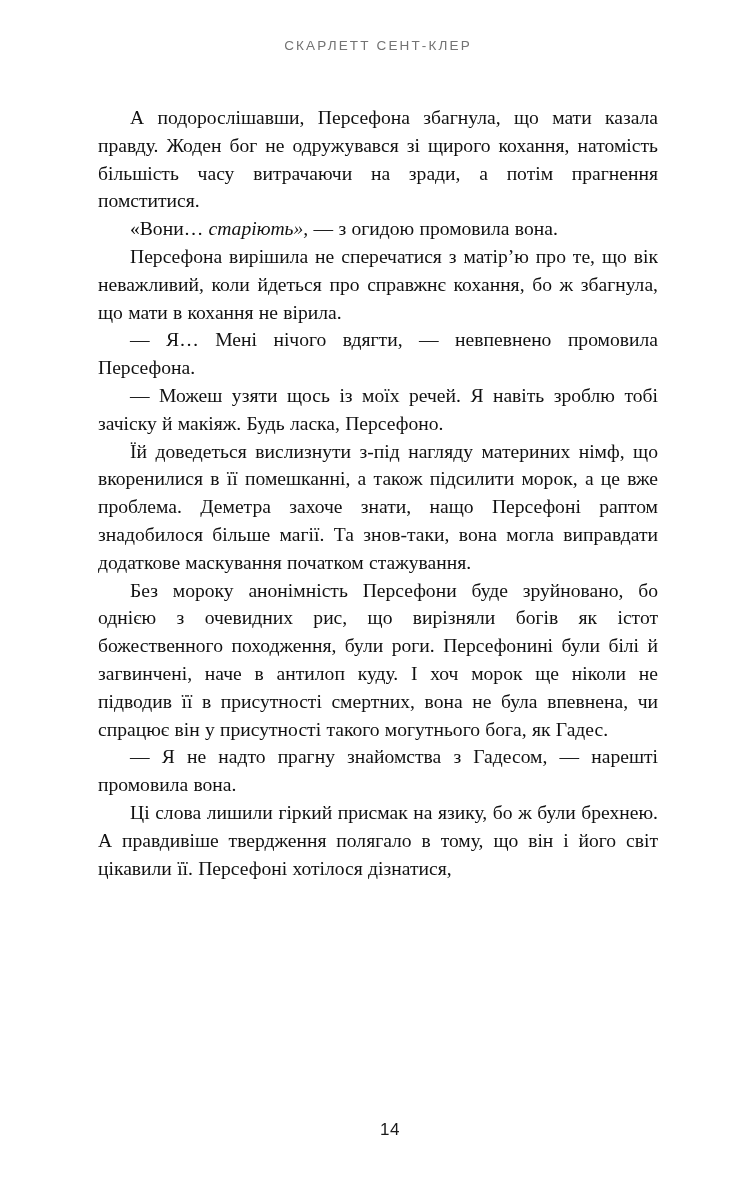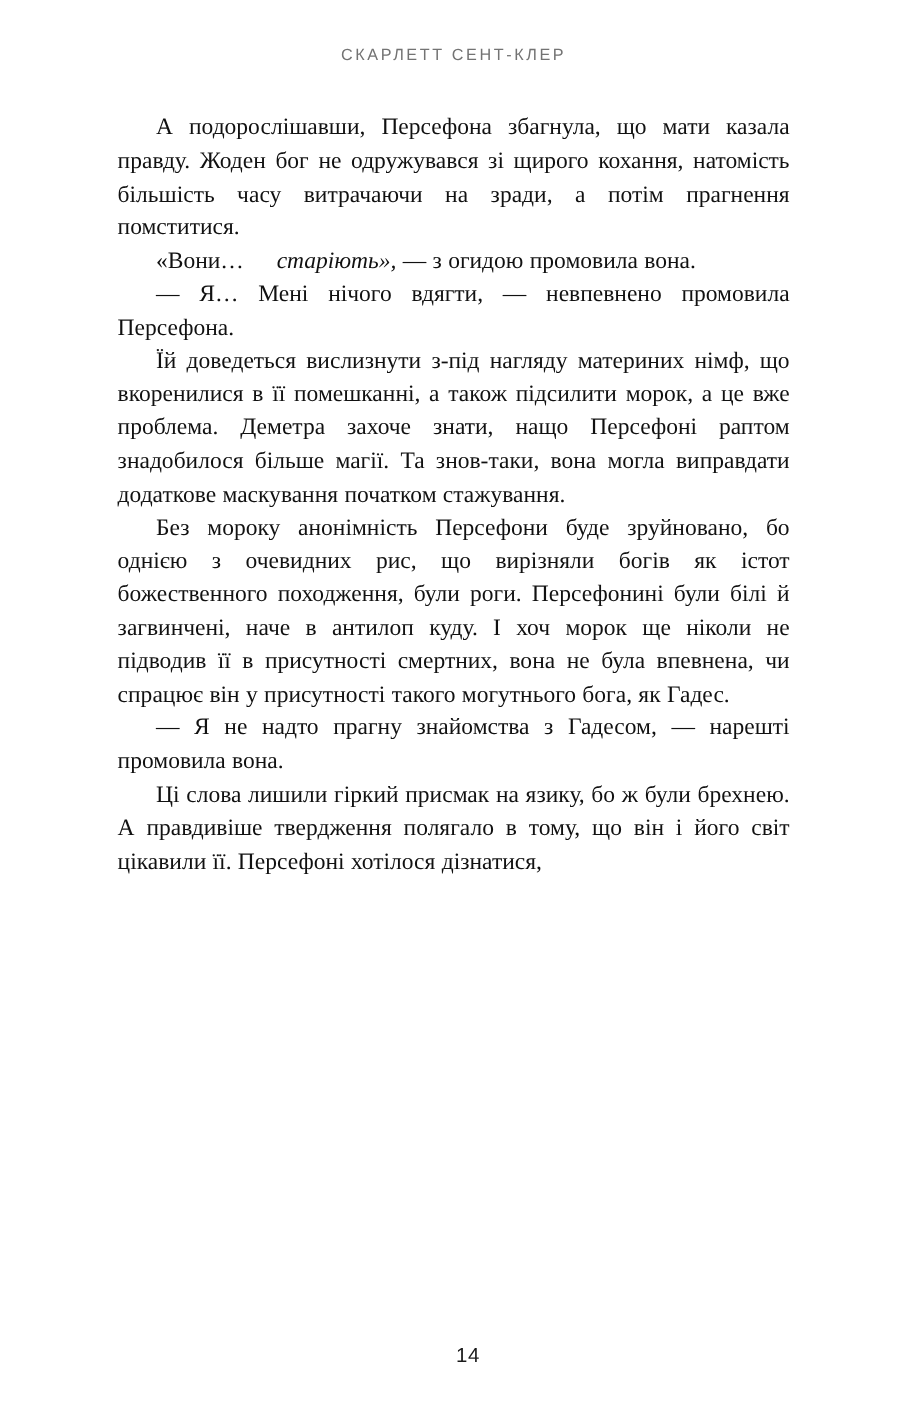--- a/index.html
+++ b/index.html
@@ -34,40 +34,39 @@
     font-size: 13.5px;
     letter-spacing: 2.15px;
     color: #737373;
     font-weight: 400;
     white-space: nowrap;
   }
 
   
   .text-column {
     position: absolute;
-    top: 93px;
+    top: 104px;
     left: 98px;
     width: 560px;
   }
 
   .para {
     margin: 0;
     text-align: justify;
     text-align-last: left;
     text-indent: 32px;
     font-size: 19.6px;
     line-height: 27.8px;
     hyphens: manual;
     word-spacing: 0.02em;
   }
 
   
   .para i, .para em {
     font-style: italic;
-    margin-left: 22px;
   }
 
   
   .folio {
     position: absolute;
     top: 1120px;
     left: 12px;
     width: 756px;
     text-align: center;
     font-family: "Liberation Sans", "DejaVu Sans", sans-serif;
@@ -83,24 +82,26 @@
 
   <div class="running-head">СКАРЛЕТТ СЕНТ-КЛЕР</div>
 
   <div class="text-column">
 
     <p class="para">А подорослішавши, Персефона збагнула, що мати казала правду. Жоден бог не одружувався зі щирого кохання, натомість більшість часу витрачаючи на зради, а потім прагнення помститися.</p>
 
 
     <p class="para"><span>«Вони… </span><i>старіють»,</i><span> — з огидою промовила вона.</span></p>
 
+    <p class="para">Персефона вирішила не сперечатися з матір’ю про те, що вік неважливий, коли йдеться про справжнє кохання, бо ж збагнула, що мати в кохання не вірила.</p>
 
 
     <p class="para">— Я… Мені нічого вдягти, — невпевнено промовила Персефона.</p>
 
+    <p class="para">— Можеш узяти щось із моїх речей. Я навіть зроблю тобі зачіску й макіяж. Будь ласка, Персефоно.</p>
 
 
     <p class="para">Їй доведеться вислизнути з-під нагляду материних німф, що вкоренилися в її помешканні, а також підси­лити морок, а це вже проблема. Деметра захоче знати, нащо Персефоні раптом знадобилося більше магії. Та знов-таки, вона могла виправдати додаткове маскування початком стажування.</p>
 
     <p class="para">Без мороку анонімність Персефони буде зруйновано, бо однією з очевидних рис, що вирізняли богів як істот божественного походження, були роги. Персефонині були білі й загвинчені, наче в антилоп куду. І хоч морок ще ніколи не підводив її в присутності смертних, вона не була впевнена, чи спрацює він у присутності такого могутнього бога, як Гадес.</p>
 
     <p class="para">— Я не надто прагну знайомства з Гадесом, — нарешті промовила вона.</p>
 
     <p class="para">Ці слова лишили гіркий присмак на язику, бо ж були брехнею. А правдивіше твердження полягало в тому, що він і його світ цікавили її. Персефоні хотілося дізнатися,</p>
 

